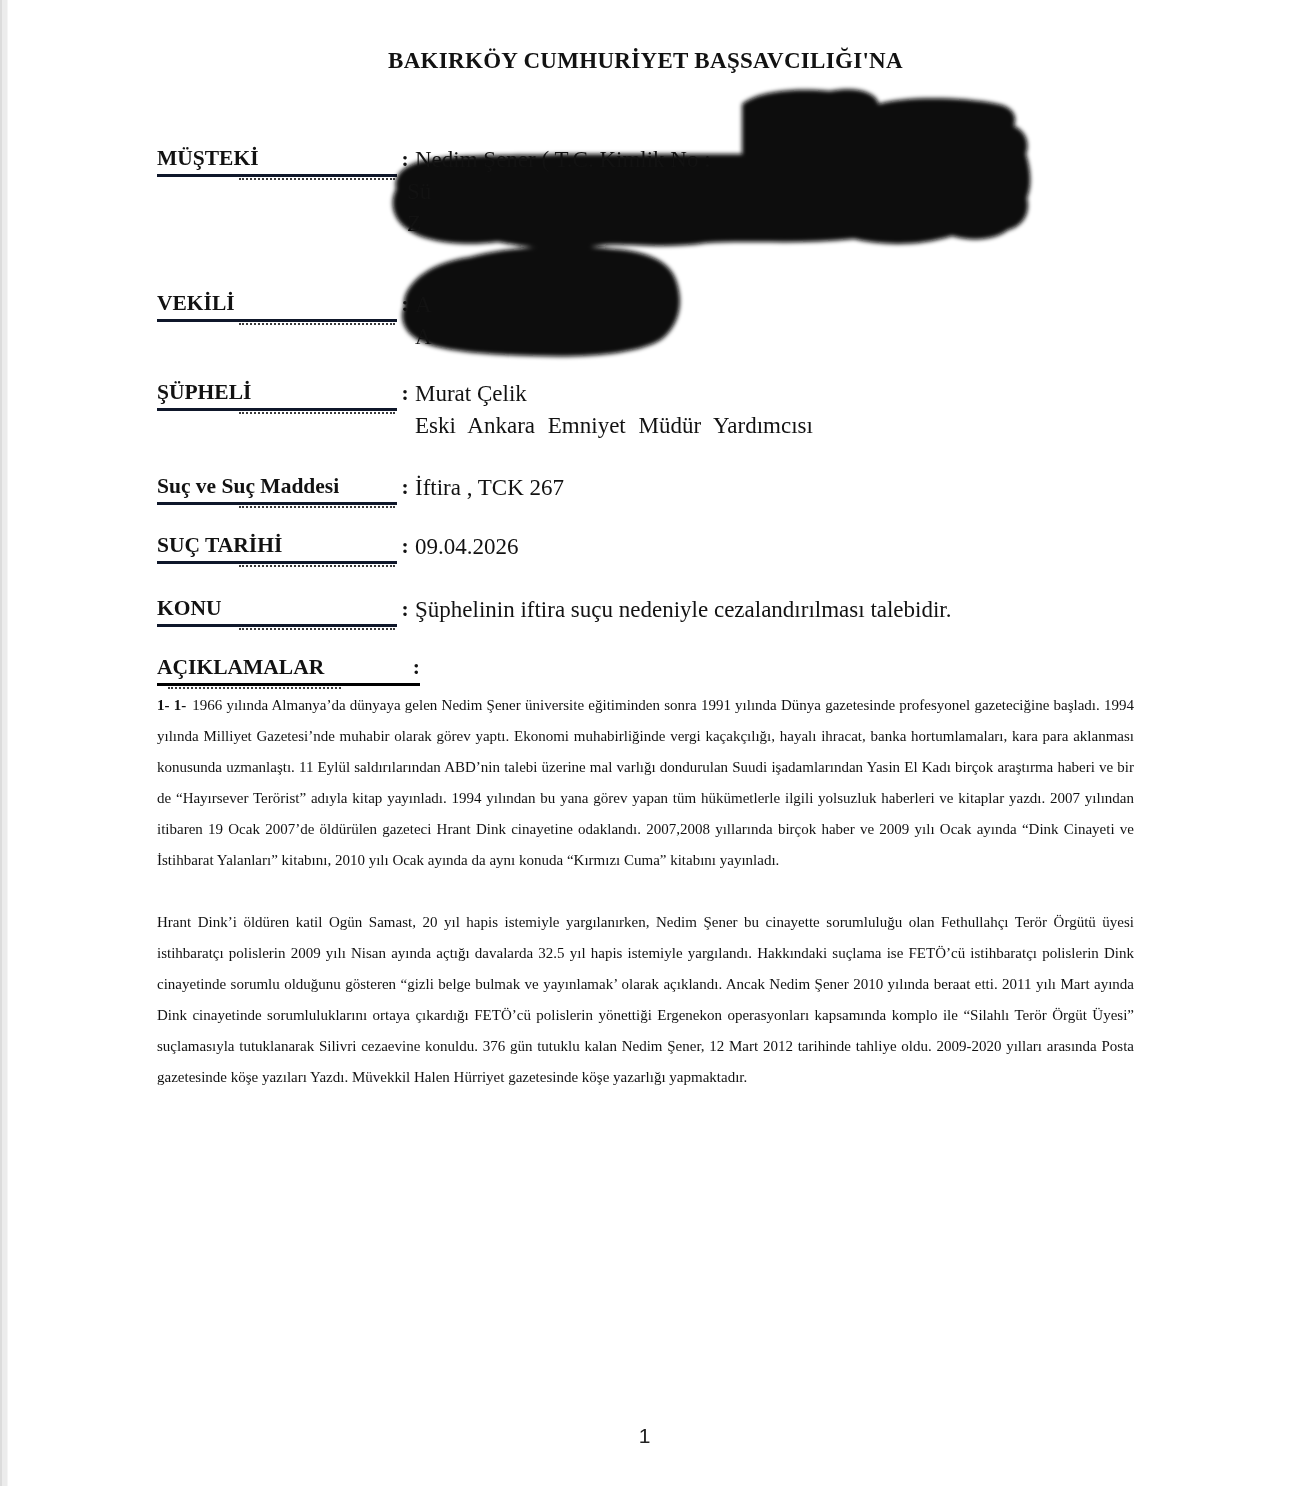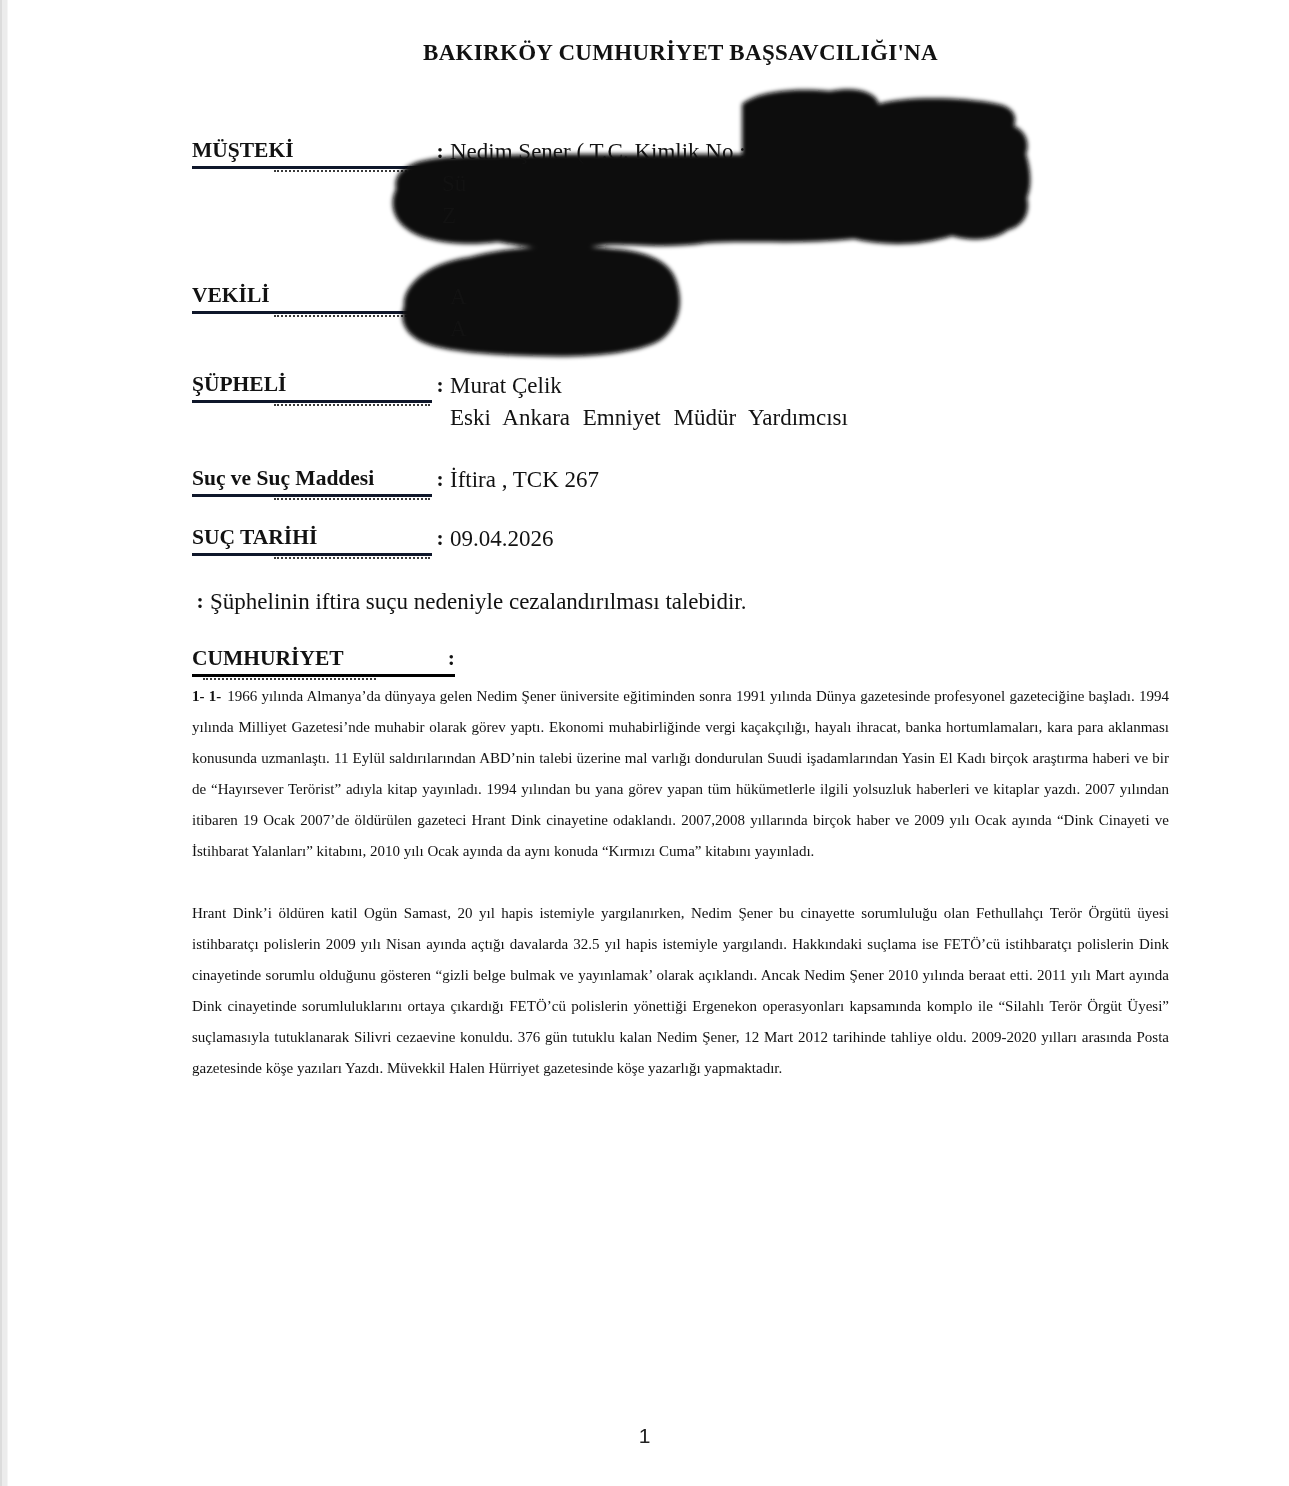--- a/index.html
+++ b/index.html
@@ -14,21 +14,21 @@
   .scan-edge {
     position: absolute; left: 0; top: 0; bottom: 0; width: 7px;
     background: #ececec;
     border-right: 1px solid #f5f5f5;
   }
   .scan-edge-inner {
     position: absolute; left: 0; top: 0; bottom: 0; width: 2px;
     background: #dcdcdc;
   }
   .content {
-    position: absolute; left: 157px; top: 4px; width: 977px; margin-left: 35px;
+    position: absolute; left: 157px; top: 12px; width: 977px;
   }
   .doc-title {
     margin-top: 34px;
     text-align: center;
     font-weight: bold;
     font-size: 23px;
     line-height: 30px;
     letter-spacing: 0.3px;
   }
   .fields { margin-top: 68px; }
@@ -164,30 +164,31 @@
 
       <div class="row r-tarih">
         <div class="lbl">SUÇ TARİHİ</div>
         <div class="colon">:</div>
         <div class="val">
           <div class="vline">09.04.2026</div>
         </div>
       </div>
 
       <div class="row r-konu">
+        <div class="lbl">KONU</div>
         <div class="colon">:</div>
         <div class="val">
           <div class="vline">Şüphelinin iftira suçu nedeniyle cezalandırılması talebidir.</div>
         </div>
       </div>
 
     </div>
 
     <div class="heading">
-      <span>CUMHURİYET</span>
+      <span>AÇIKLAMALAR</span>
       <span>:</span>
     </div>
 
     <p class="body-text p1"><span class="lead">1- 1-</span><span>1966 yılında Almanya’da dünyaya gelen Nedim Şener üniversite eğitiminden sonra 1991 yılında Dünya gazetesinde profesyonel gazeteciğine başladı. 1994 yılında Milliyet Gazetesi’nde muhabir olarak görev yaptı. Ekonomi muhabirliğinde vergi kaçakçılığı, hayalı ihracat, banka hortumlamaları, kara para aklanması konusunda uzmanlaştı. 11 Eylül saldırılarından ABD’nin talebi üzerine mal varlığı dondurulan Suudi işadamlarından Yasin El Kadı birçok araştırma haberi ve bir de “Hayırsever Terörist” adıyla kitap yayınladı. 1994 yılından bu yana görev yapan tüm hükümetlerle ilgili yolsuzluk haberleri ve kitaplar yazdı. 2007 yılından itibaren 19 Ocak 2007’de öldürülen gazeteci Hrant Dink cinayetine odaklandı. 2007,2008 yıllarında birçok haber ve 2009 yılı Ocak ayında “Dink Cinayeti ve İstihbarat Yalanları” kitabını, 2010 yılı Ocak ayında da aynı konuda “Kırmızı Cuma” kitabını yayınladı.</span></p>
 
     <p class="body-text p2"><span>Hrant Dink’i öldüren katil Ogün Samast, 20 yıl hapis istemiyle yargılanırken, Nedim Şener bu cinayette sorumluluğu olan Fethullahçı Terör Örgütü üyesi istihbaratçı polislerin 2009 yılı Nisan ayında açtığı davalarda 32.5 yıl hapis istemiyle yargılandı. Hakkındaki suçlama ise FETÖ’cü istihbaratçı polislerin Dink cinayetinde sorumlu olduğunu gösteren “gizli belge bulmak ve yayınlamak’ olarak açıklandı. Ancak Nedim Şener 2010 yılında beraat etti. 2011 yılı Mart ayında Dink cinayetinde sorumluluklarını ortaya çıkardığı FETÖ’cü polislerin yönettiği Ergenekon operasyonları kapsamında komplo ile “Silahlı Terör Örgüt Üyesi” suçlamasıyla tutuklanarak Silivri cezaevine konuldu. 376 gün tutuklu kalan Nedim Şener, 12 Mart 2012 tarihinde tahliye oldu. 2009-2020 yılları arasında Posta gazetesinde köşe yazıları Yazdı. Müvekkil Halen Hürriyet gazetesinde köşe yazarlığı yapmaktadır.</span></p>
 
   </div>
 
   <div class="redaction-layer">

